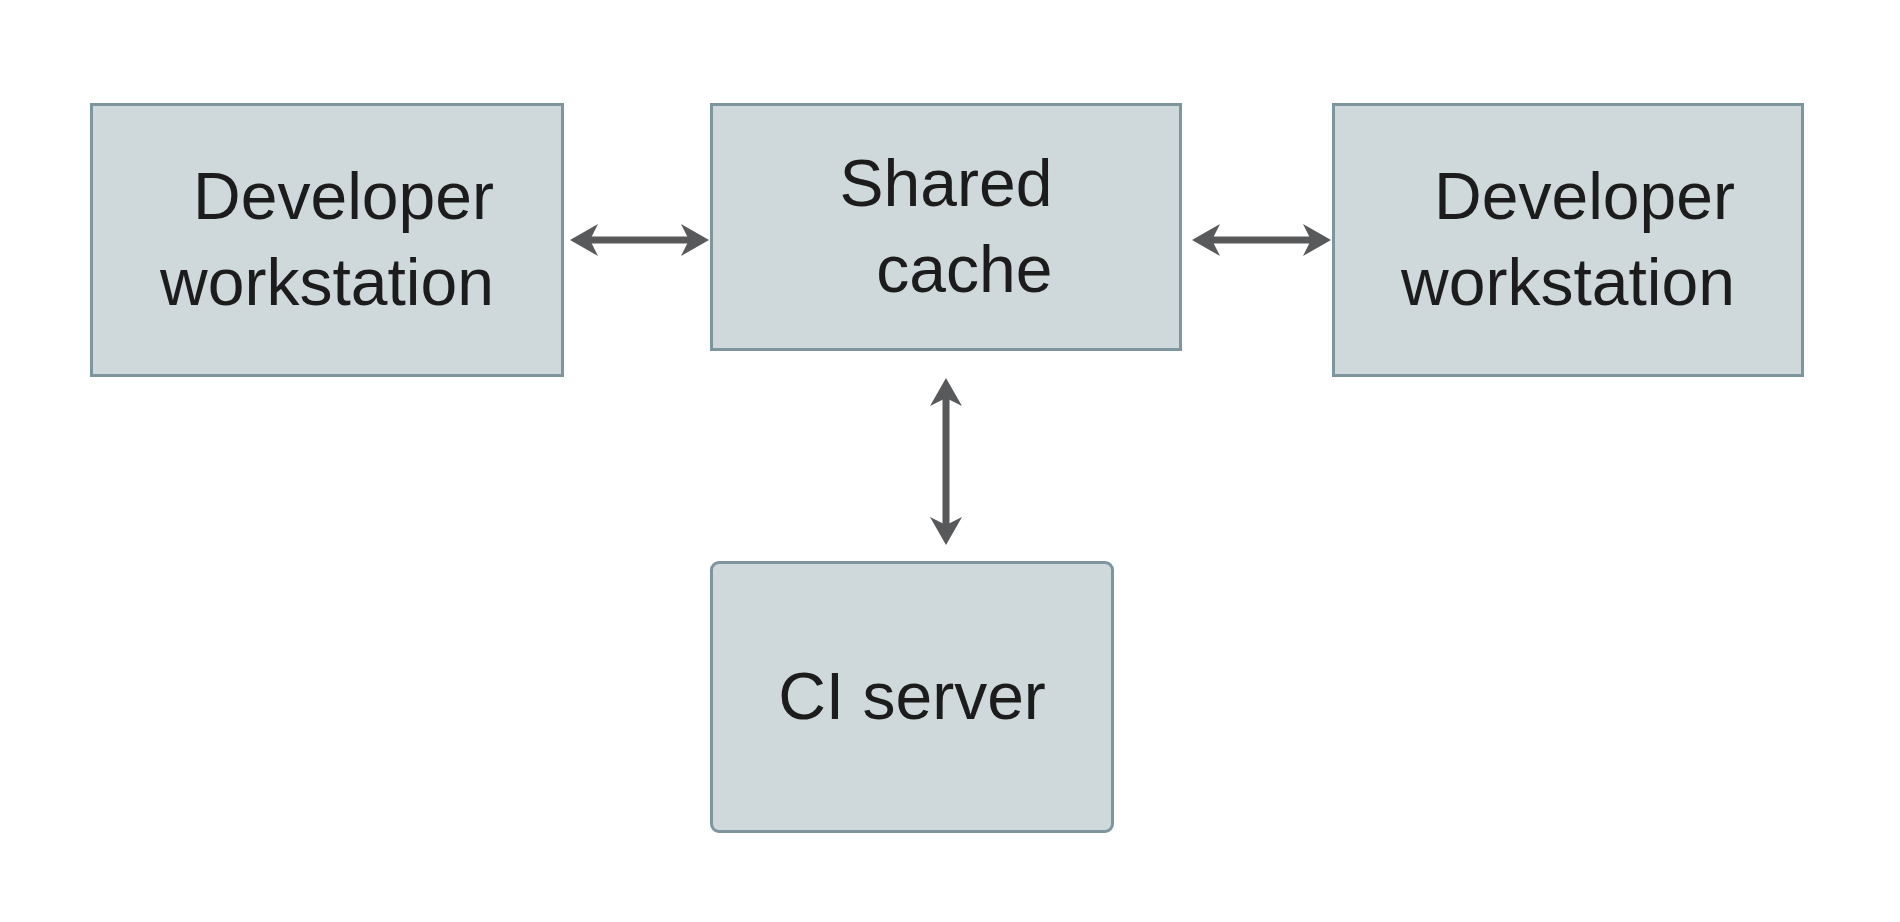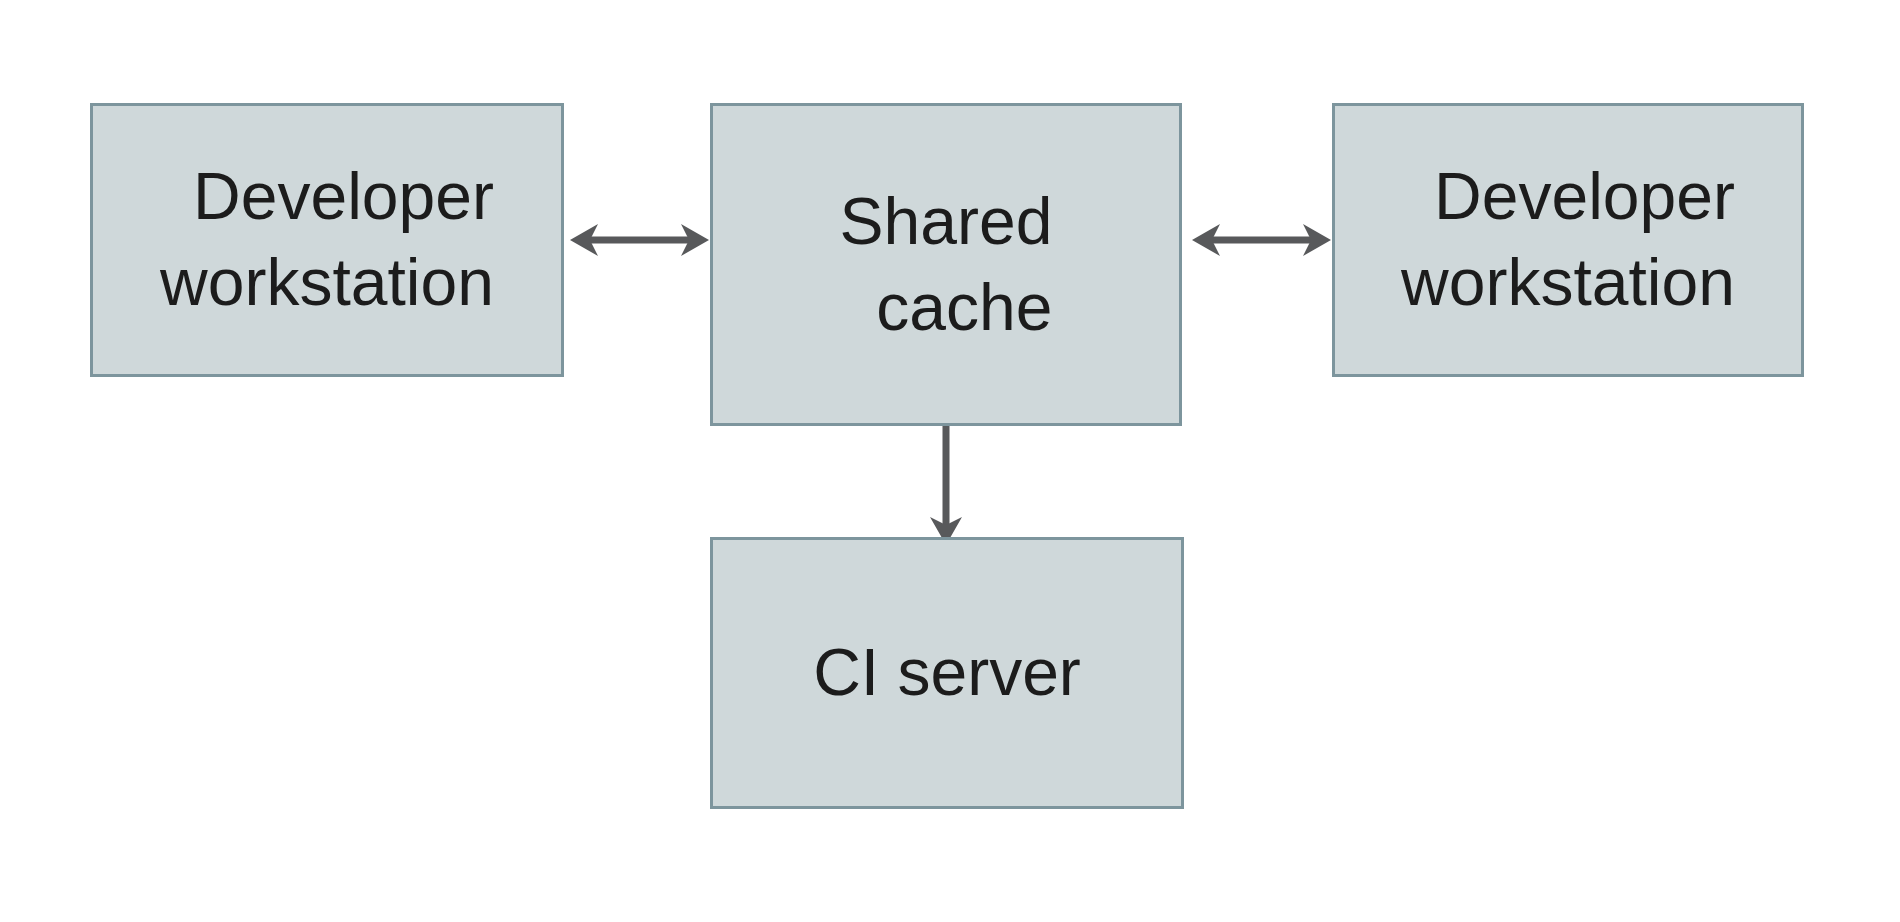--- a/index.html
+++ b/index.html
@@ -34,23 +34,23 @@
     text-align: right;
   }
   .node-label {
     font-size: 66px;
     line-height: 1.3;
     color: #1c1c1c;
     white-space: pre-line;
     letter-spacing: 0px;
   }
   .node-dev-left   { left: 90px;   top: 103px; width: 474px; height: 274px; }
-  .node-cache      { left: 710px;  top: 103px; width: 472px; height: 323px; }
+  .node-cache      { left: 710px;  top: 103px; width: 472px; height: 248px; }
   .node-dev-right  { left: 1332px; top: 103px; width: 472px; height: 274px; }
-  .node-ci         { left: 710px;  top: 537px; width: 474px; height: 272px; }
+  .node-ci         { left: 710px;  top: 561px; width: 404px; height: 272px; border-radius: 9px; }
   .arrow-line {
     stroke: #58595b;
     stroke-width: 7;
   }
   .arrow-head {
     fill: #58595b;
     stroke: none;
   }
 </style>
 </head>

